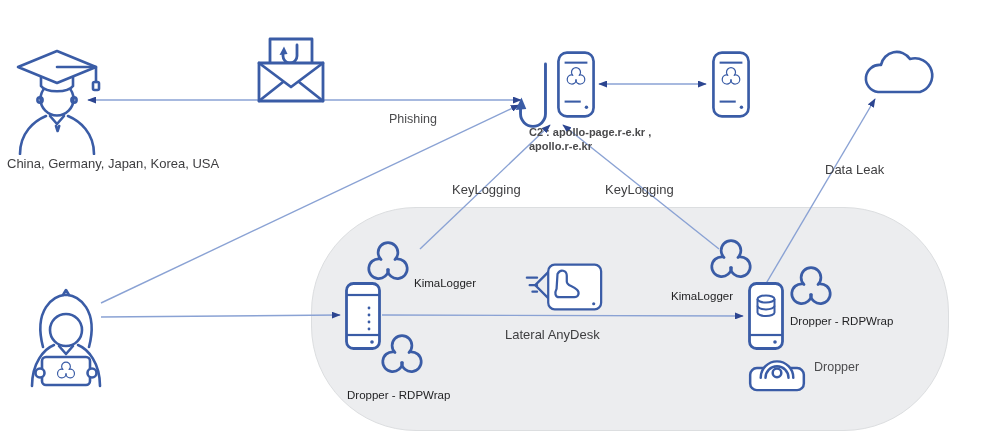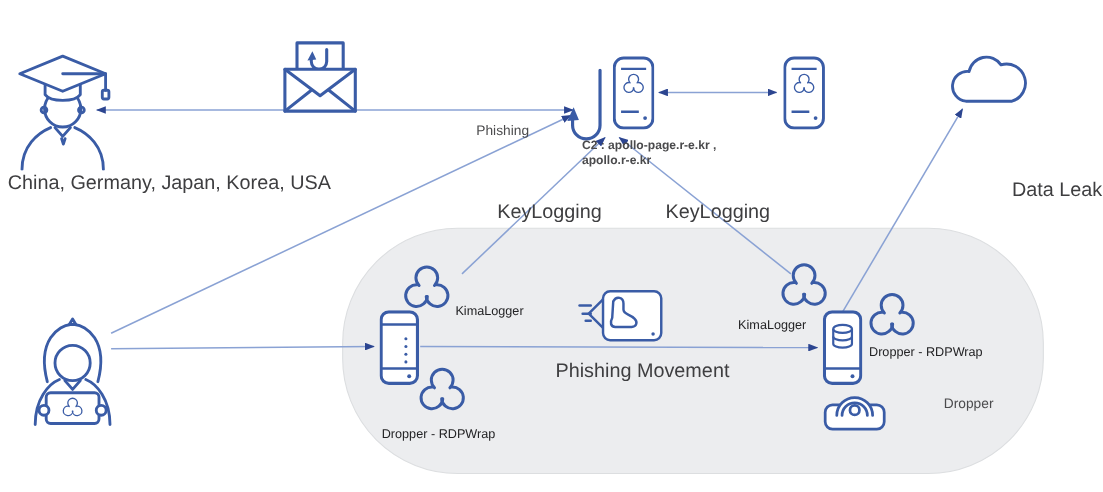--- a/index.html
+++ b/index.html
@@ -7,22 +7,22 @@
     position:relative;width:1003px;height:447px;background:#ffffff;overflow:hidden;
     font-family:"Liberation Sans","DejaVu Sans",sans-serif;
   }
   .zone{
     position:absolute;left:311px;top:207px;width:636px;height:222px;
     background:#ecedef;border:1px solid #dcdee0;border-radius:105px;
   }
   .wires{position:absolute;left:0;top:0;width:1003px;height:447px;}
   .icon{position:absolute;}
   .lbl{position:absolute;white-space:nowrap;color:#3e3e40;}
-  .lbl-lg{font-size:18px;}
-  .lbl-sm{font-size:12.5px;color:#4c4c4e;margin-left:44px;}
+  .lbl-lg{font-size:13px;}
+  .lbl-sm{font-size:12.5px;color:#4c4c4e;}
   .lbl-xs{font-size:11px;color:#4a4a4c;line-height:14px;font-weight:bold;}
   .lbl-bold{font-size:11.5px;font-weight:normal;color:#232325;}
 </style>
 </head>
 <body>
 
 <svg width="0" height="0" style="position:absolute" aria-hidden="true">
   <defs>
     <marker id="ah" markerWidth="9" markerHeight="7" refX="8.2" refY="3.5" orient="auto-start-reverse" markerUnits="userSpaceOnUse">
       <path d="M0,0 L9,3.5 L0,7 Z" fill="#2c4590"></path>
@@ -205,23 +205,23 @@
   <svg class="icon" style="left:747px;top:347px" width="60" height="46">
       <use href="#sym-anydesk"></use>
     </svg>
 
   <div class="lbl lbl-lg" style="left:7px;top:156px">China, Germany, Japan, Korea, USA</div>
   <div class="lbl lbl-sm" style="left:389px;top:112px">Phishing</div>
   <div class="lbl lbl-xs" style="left:529px;top:125px">
     <div>C2 : apollo-page.r-e.kr ,</div>
     <div>apollo.r-e.kr</div>
   </div>
-  <div class="lbl lbl-lg" style="left:920px;top:162px">Data Leak</div>
+  <div class="lbl lbl-lg" style="left:825px;top:162px">Data Leak</div>
   <div class="lbl lbl-lg" style="left:452px;top:182px">KeyLogging</div>
   <div class="lbl lbl-lg" style="left:605px;top:182px">KeyLogging</div>
   <div class="lbl lbl-bold" style="left:414px;top:277px">KimaLogger</div>
   <div class="lbl lbl-bold" style="left:347px;top:389px">Dropper - RDPWrap</div>
   <div class="lbl lbl-bold" style="left:671px;top:290px">KimaLogger</div>
   <div class="lbl lbl-bold" style="left:790px;top:315px">Dropper - RDPWrap</div>
-  <div class="lbl lbl-lg" style="left:505px;top:327px">Phishing Movement</div>
+  <div class="lbl lbl-lg" style="left:505px;top:327px">Lateral AnyDesk</div>
   <div class="lbl lbl-sm" style="left:814px;top:360px">Dropper</div>
 
 </div>
 
 </body></html>

